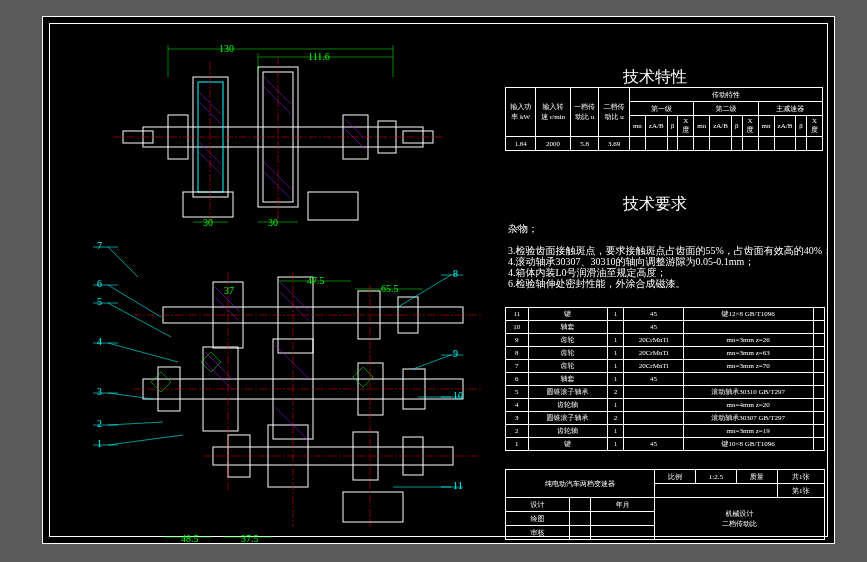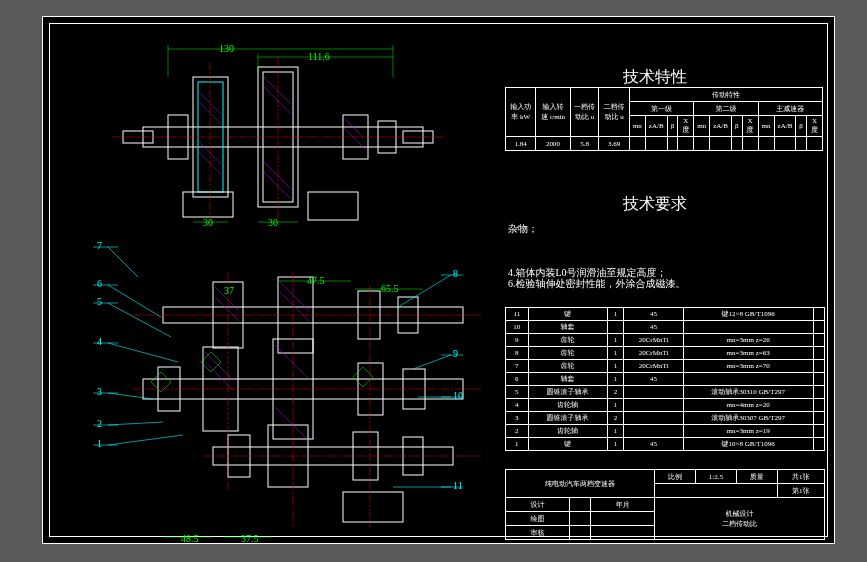--- a/index.html
+++ b/index.html
@@ -220,20 +220,22 @@
 <td></td>
           <td></td>
           <td></td>
           <td></td>
 </tr>
 </tbody>
     </table>
 
 <span class="txt" style="left:580px;top:177px;font-size:16px">技术要求</span>
 <span class="txt" style="left:465px;top:205px">  杂物；</span>
+<span class="txt" style="left:465px;top:227px">3.检验齿面接触斑点，要求接触斑点占齿面的55%，占齿面有效高的40%；</span>
+<span class="txt" style="left:465px;top:238px">4.滚动轴承30307、30310的轴向调整游隙为0.05-0.1mm；</span>
 <span class="txt" style="left:465px;top:249px">4.箱体内装L0号润滑油至规定高度；</span>
 <span class="txt" style="left:465px;top:260px">6.检验轴伸处密封性能，外涂合成磁漆。</span>
 
 <table class="tbl tbl2" style="left:462px;top:290px;width:320px">
 <tbody>
         <tr>
           <td>11</td>
           <td>键</td>
           <td>1</td>
           <td>45</td>

